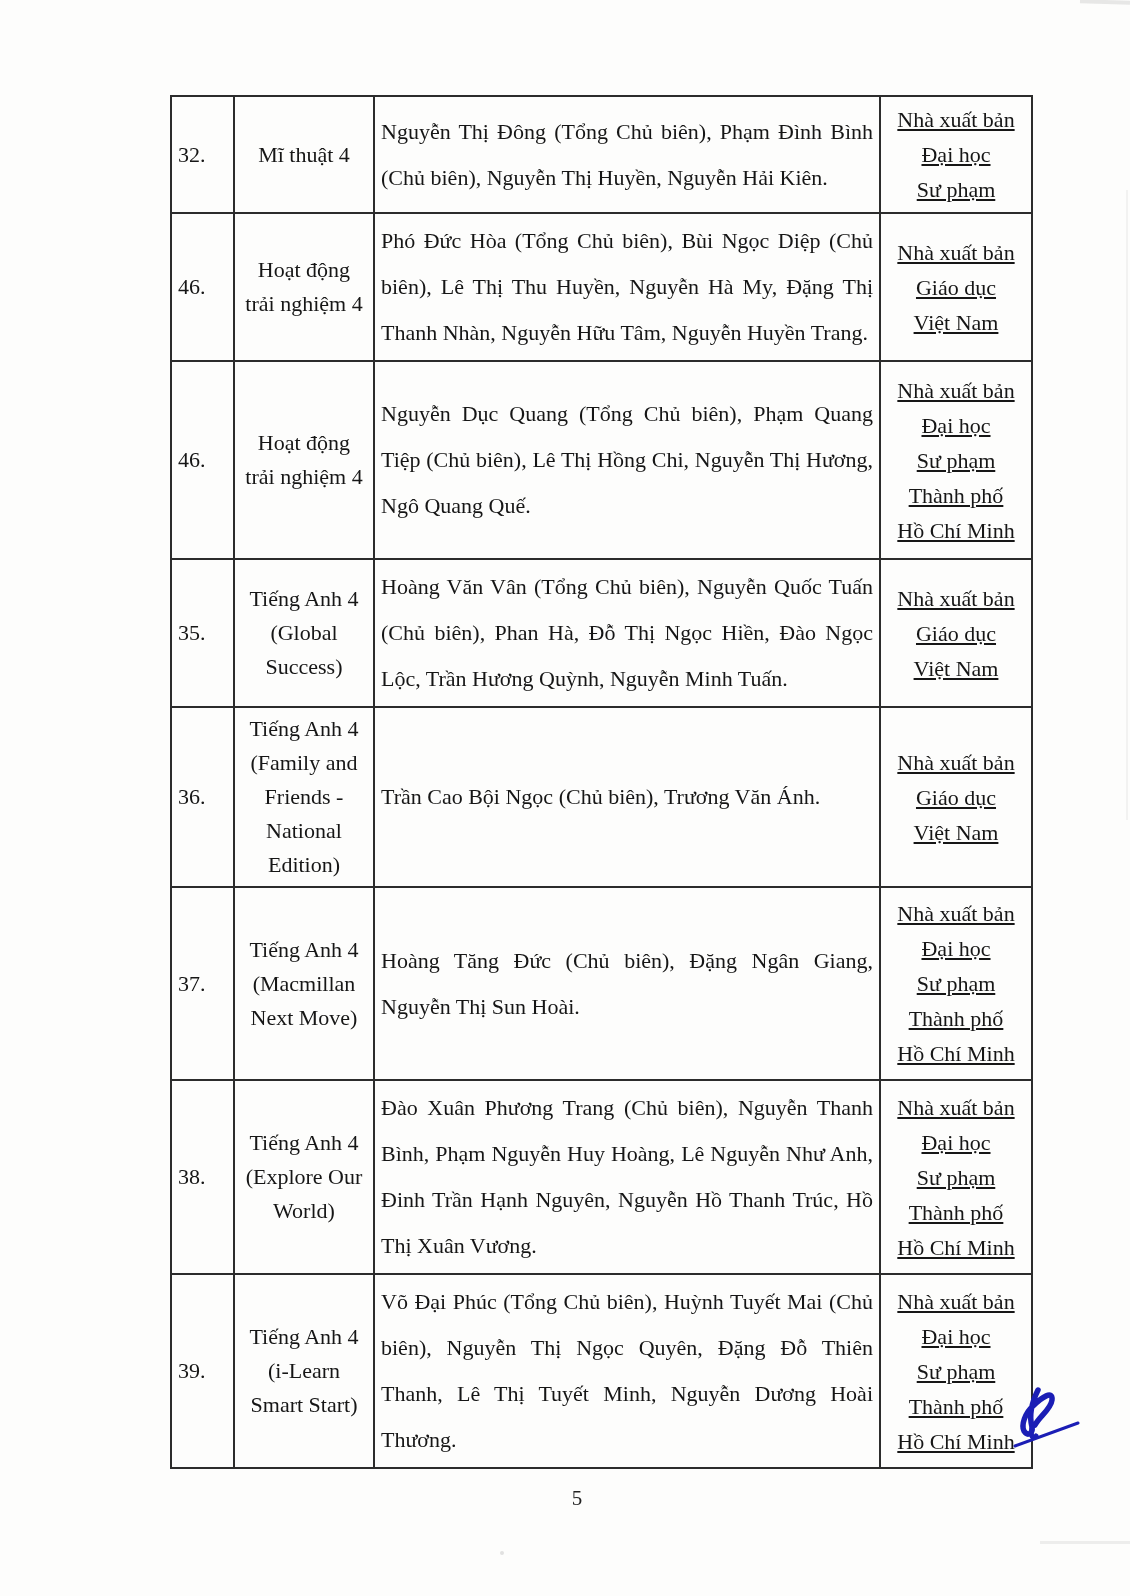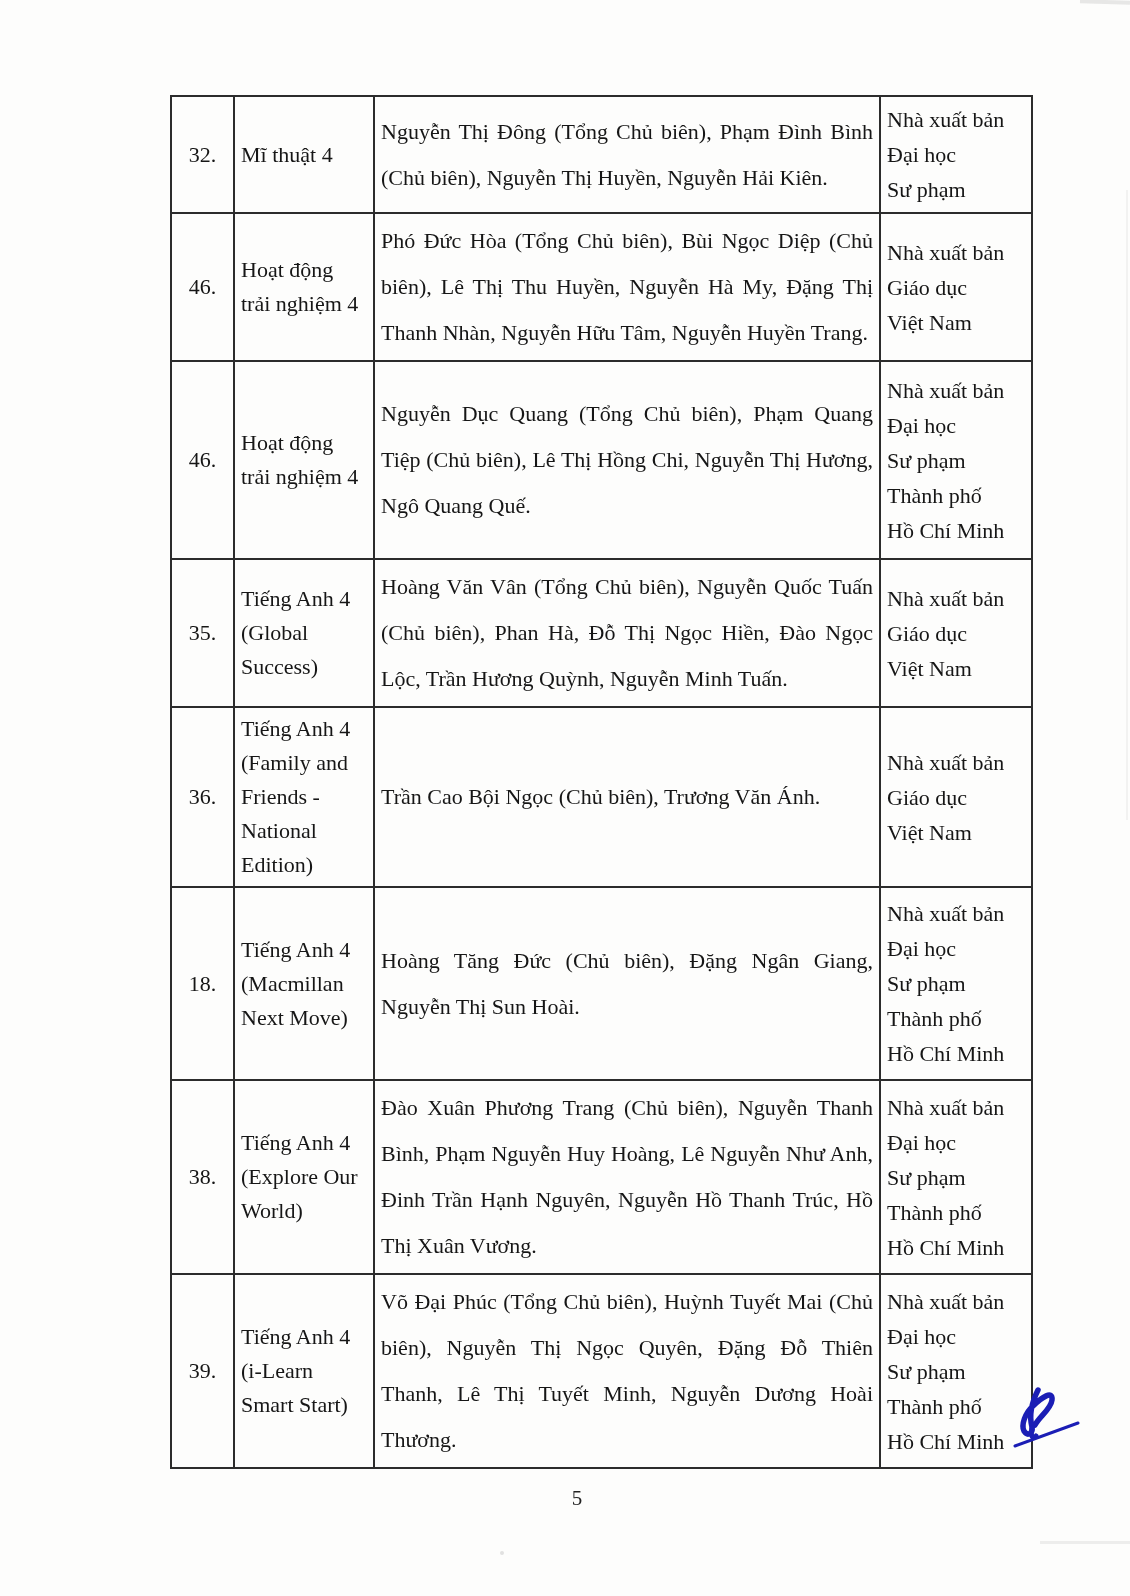--- a/index.html
+++ b/index.html
@@ -19,24 +19,24 @@
     width:861px;
     border-collapse:collapse;
     table-layout:fixed;
   }
   table.booklist td {
     border:2px solid #2c2c2c;
     vertical-align:middle;
     font-size:22px;
     padding:4px 6px;
   }
-  td.c-no       { text-align:center; }
-  td.c-subject  { text-align:left; white-space:pre-line; line-height:34px; padding:4px 2px;margin-top:35px; }
+  td.c-no       { text-align:left; }
+  td.c-subject  { text-align:center; white-space:pre-line; line-height:34px; padding:4px 2px;margin-top:35px; }
   td.c-authors  { text-align:justify; line-height:46px; padding:6px 11px; }
-  td.c-publisher{ white-space:pre-line; line-height:35px; padding:6px 2px; }
+  td.c-publisher{ text-align:center; white-space:pre-line; line-height:35px; padding:6px 2px;text-decoration:underline; }
 
   
   tbody tr:nth-child(1){ height:117px; }
   tbody tr:nth-child(2){ height:141px; }
   tbody tr:nth-child(3){ height:198px; }
   tbody tr:nth-child(4){ height:115px; }
   tbody tr:nth-child(5){ height:174px; }
   tbody tr:nth-child(6){ height:193px; }
   tbody tr:nth-child(7){ height:193px; }
   tbody tr:nth-child(8){ height:179px; }
@@ -115,21 +115,21 @@
 (Family and
 Friends -
 National
 Edition)</td>
     <td class="c-authors">Trần Cao Bội Ngọc (Chủ biên), Trương Văn Ánh.</td>
     <td class="c-publisher">Nhà xuất bản
 Giáo dục
 Việt Nam</td>
   </tr>
       <tr>
-    <td class="c-no">18.</td>
+    <td class="c-no">37.</td>
     <td class="c-subject">Tiếng Anh 4
 (Macmillan
 Next Move)</td>
     <td class="c-authors">Hoàng Tăng Đức (Chủ biên), Đặng Ngân Giang, Nguyễn Thị Sun Hoài.</td>
     <td class="c-publisher">Nhà xuất bản
 Đại học
 Sư phạm
 Thành phố
 Hồ Chí Minh</td>
   </tr>

